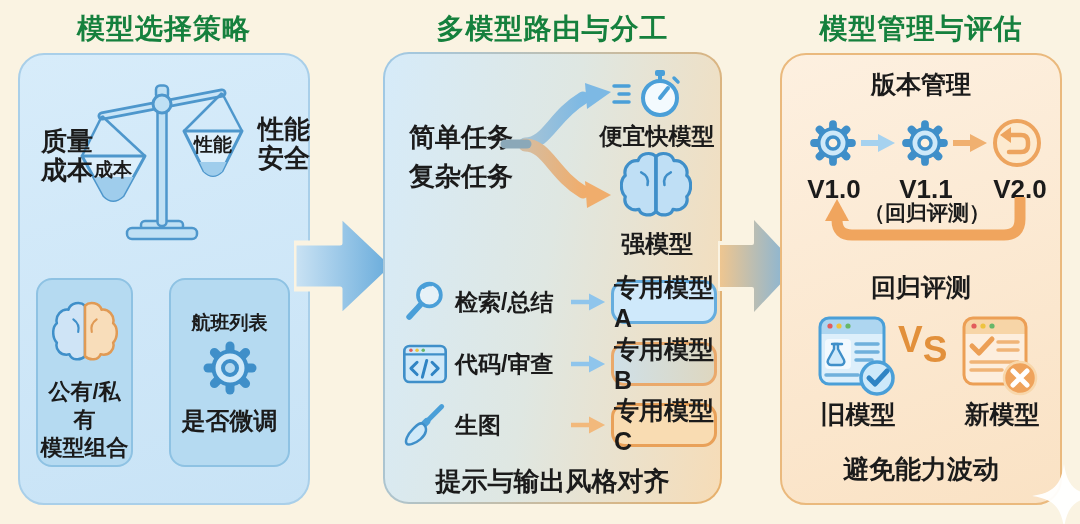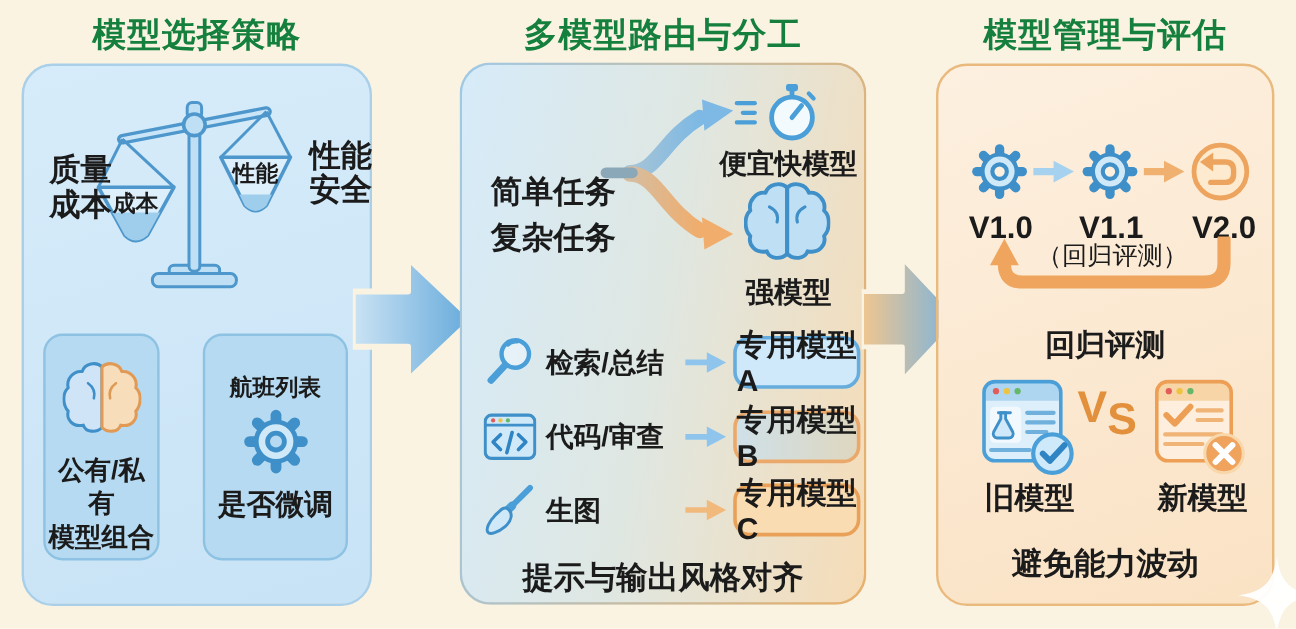--- a/index.html
+++ b/index.html
@@ -12,21 +12,21 @@
   .panel-left{left:18px;top:53px;width:292px;height:452px;background:linear-gradient(165deg,#d7ecfa,#c8e3f6);border:2px solid #a9cfe9;}
   .panel-mid{left:383px;top:52px;width:339px;height:452px;border:2px solid transparent;
              background:linear-gradient(100deg,#d6ebf9 0%,#dfe7e2 48%,#f6dcb7 100%) padding-box,
                         linear-gradient(100deg,#9fc9e6,#e8b06a) border-box;}
   .panel-right{left:780px;top:53px;width:282px;height:452px;background:linear-gradient(160deg,#fdf0e0,#fae2c4);border:2px solid #eab97d;}
   .side-label{position:absolute;text-align:center;font-size:26px;font-weight:800;line-height:29px;}
   .subcard{position:absolute;top:223px;height:189px;background:#b5daf1;border:2px solid #8ec2e3;border-radius:16px;box-sizing:border-box;
            display:flex;flex-direction:column;align-items:center;}
   .subcard-text{font-size:22px;font-weight:800;line-height:28px;text-align:center;}
   .mini-label{font-size:19px;font-weight:800;margin-top:30px;}
-  .task-input{position:absolute;left:24px;top:64px;font-size:26px;font-weight:800;line-height:39px;margin-top:22px;}
+  .task-input{position:absolute;left:24px;top:64px;font-size:26px;font-weight:800;line-height:39px;}
   .node-label{position:absolute;text-align:center;font-weight:800;}
   .mrow{position:absolute;left:18px;width:314px;height:52px;display:flex;align-items:center;gap:4px;}
   .mrow .ic{width:44px;height:52px;display:flex;align-items:center;justify-content:center;flex:none;}
   .mrow .task{width:112px;font-size:23px;font-weight:800;padding-left:4px;flex:none;}
   .pill{height:44px;flex:1;border-radius:14px;display:flex;align-items:center;justify-content:center;
         font-size:25px;font-weight:800;box-sizing:border-box;}
   .pill-a{background:#cfe9fb;border:3px solid #66adde;}
   .pill-b{background:linear-gradient(90deg,#cfe0e8,#ded7c0);border:3px solid #eaa96b;}
   .pill-c{background:#f9dcb2;border:3px solid #e9a159;}
   .center-text{position:absolute;left:0;width:100%;text-align:center;font-weight:700;}
@@ -232,20 +232,21 @@
     <defs>
         <linearGradient id="ag2" x1="0" y1="0" x2="1" y2="0">
       <stop offset="0" stop-color="#f1c68e"></stop>
           <stop offset="1" stop-color="#74b2e2"></stop>
         </linearGradient>
       </defs>
     <polygon points="0,33 34,33 34,5 82,56 34,107 34,79 0,79" fill="url(#ag2)" stroke="#faf3e2" stroke-width="4" stroke-linejoin="round"></polygon>
   </svg>
 
   <div class="panel panel-right">
+    <div class="rheading" style="top:13px;">版本管理</div>
 
     <div class="gear-row">
       <svg width="50" height="50" viewBox="0 0 58 58">
         <g stroke="#3f8fc9" stroke-width="9" stroke-linecap="round">
           <line x1="29" y1="7" x2="29" y2="13"></line>
             <line x1="29" y1="45" x2="29" y2="51"></line>
           <line x1="7" y1="29" x2="13" y2="29"></line>
             <line x1="45" y1="29" x2="51" y2="29"></line>
           <line x1="13.4" y1="13.4" x2="17.7" y2="17.7"></line>
             <line x1="40.3" y1="40.3" x2="44.6" y2="44.6"></line>
@@ -278,21 +279,21 @@
       <svg width="50" height="50" viewBox="0 0 50 50">
         <circle cx="25" cy="25" r="22" fill="#fdeacf" stroke="#eda45e" stroke-width="4"></circle>
         <path d="M19,17 H29 Q36,17 36,24 v3 Q36,34 29,34 H17" fill="none" stroke="#eda45e" stroke-width="4.5" stroke-linecap="round" stroke-linejoin="round"></path>
         <polygon points="19,9 19,25 8,17" fill="#eda45e"></polygon>
       </svg>
     </div>
 
     <div class="vlabel" style="left:16px;">V1.0</div>
     <div class="vlabel" style="left:108px;">V1.1</div>
     <div class="vlabel" style="left:202px;">V2.0</div>
-    <div class="abs" style="left:70px;top:144px;width:150px;text-align:center;font-size:21px;font-weight:400;">（回归评测）</div>
+    <div class="abs" style="left:70px;top:144px;width:150px;text-align:center;font-size:21px;font-weight:700;">（回归评测）</div>
 
     <svg class="abs" style="left:40px;top:142px;" width="215" height="52" viewBox="0 0 215 52">
       <path d="M198,2 V22 Q198,38 182,38 H30 Q15,38 15,23 V20" fill="none" stroke="#f0a55e" stroke-width="11" stroke-linecap="round" stroke-linejoin="round"></path>
       <polygon points="3,24 27,24 15,2" fill="#f0a55e"></polygon>
     </svg>
 
     <div class="rheading" style="top:216px;">回归评测</div>
 
     <svg class="abs" style="left:36px;top:261px;" width="78" height="82" viewBox="0 0 78 82">
       <rect x="2" y="2" width="64" height="66" rx="9" fill="#ddeffb"></rect>

